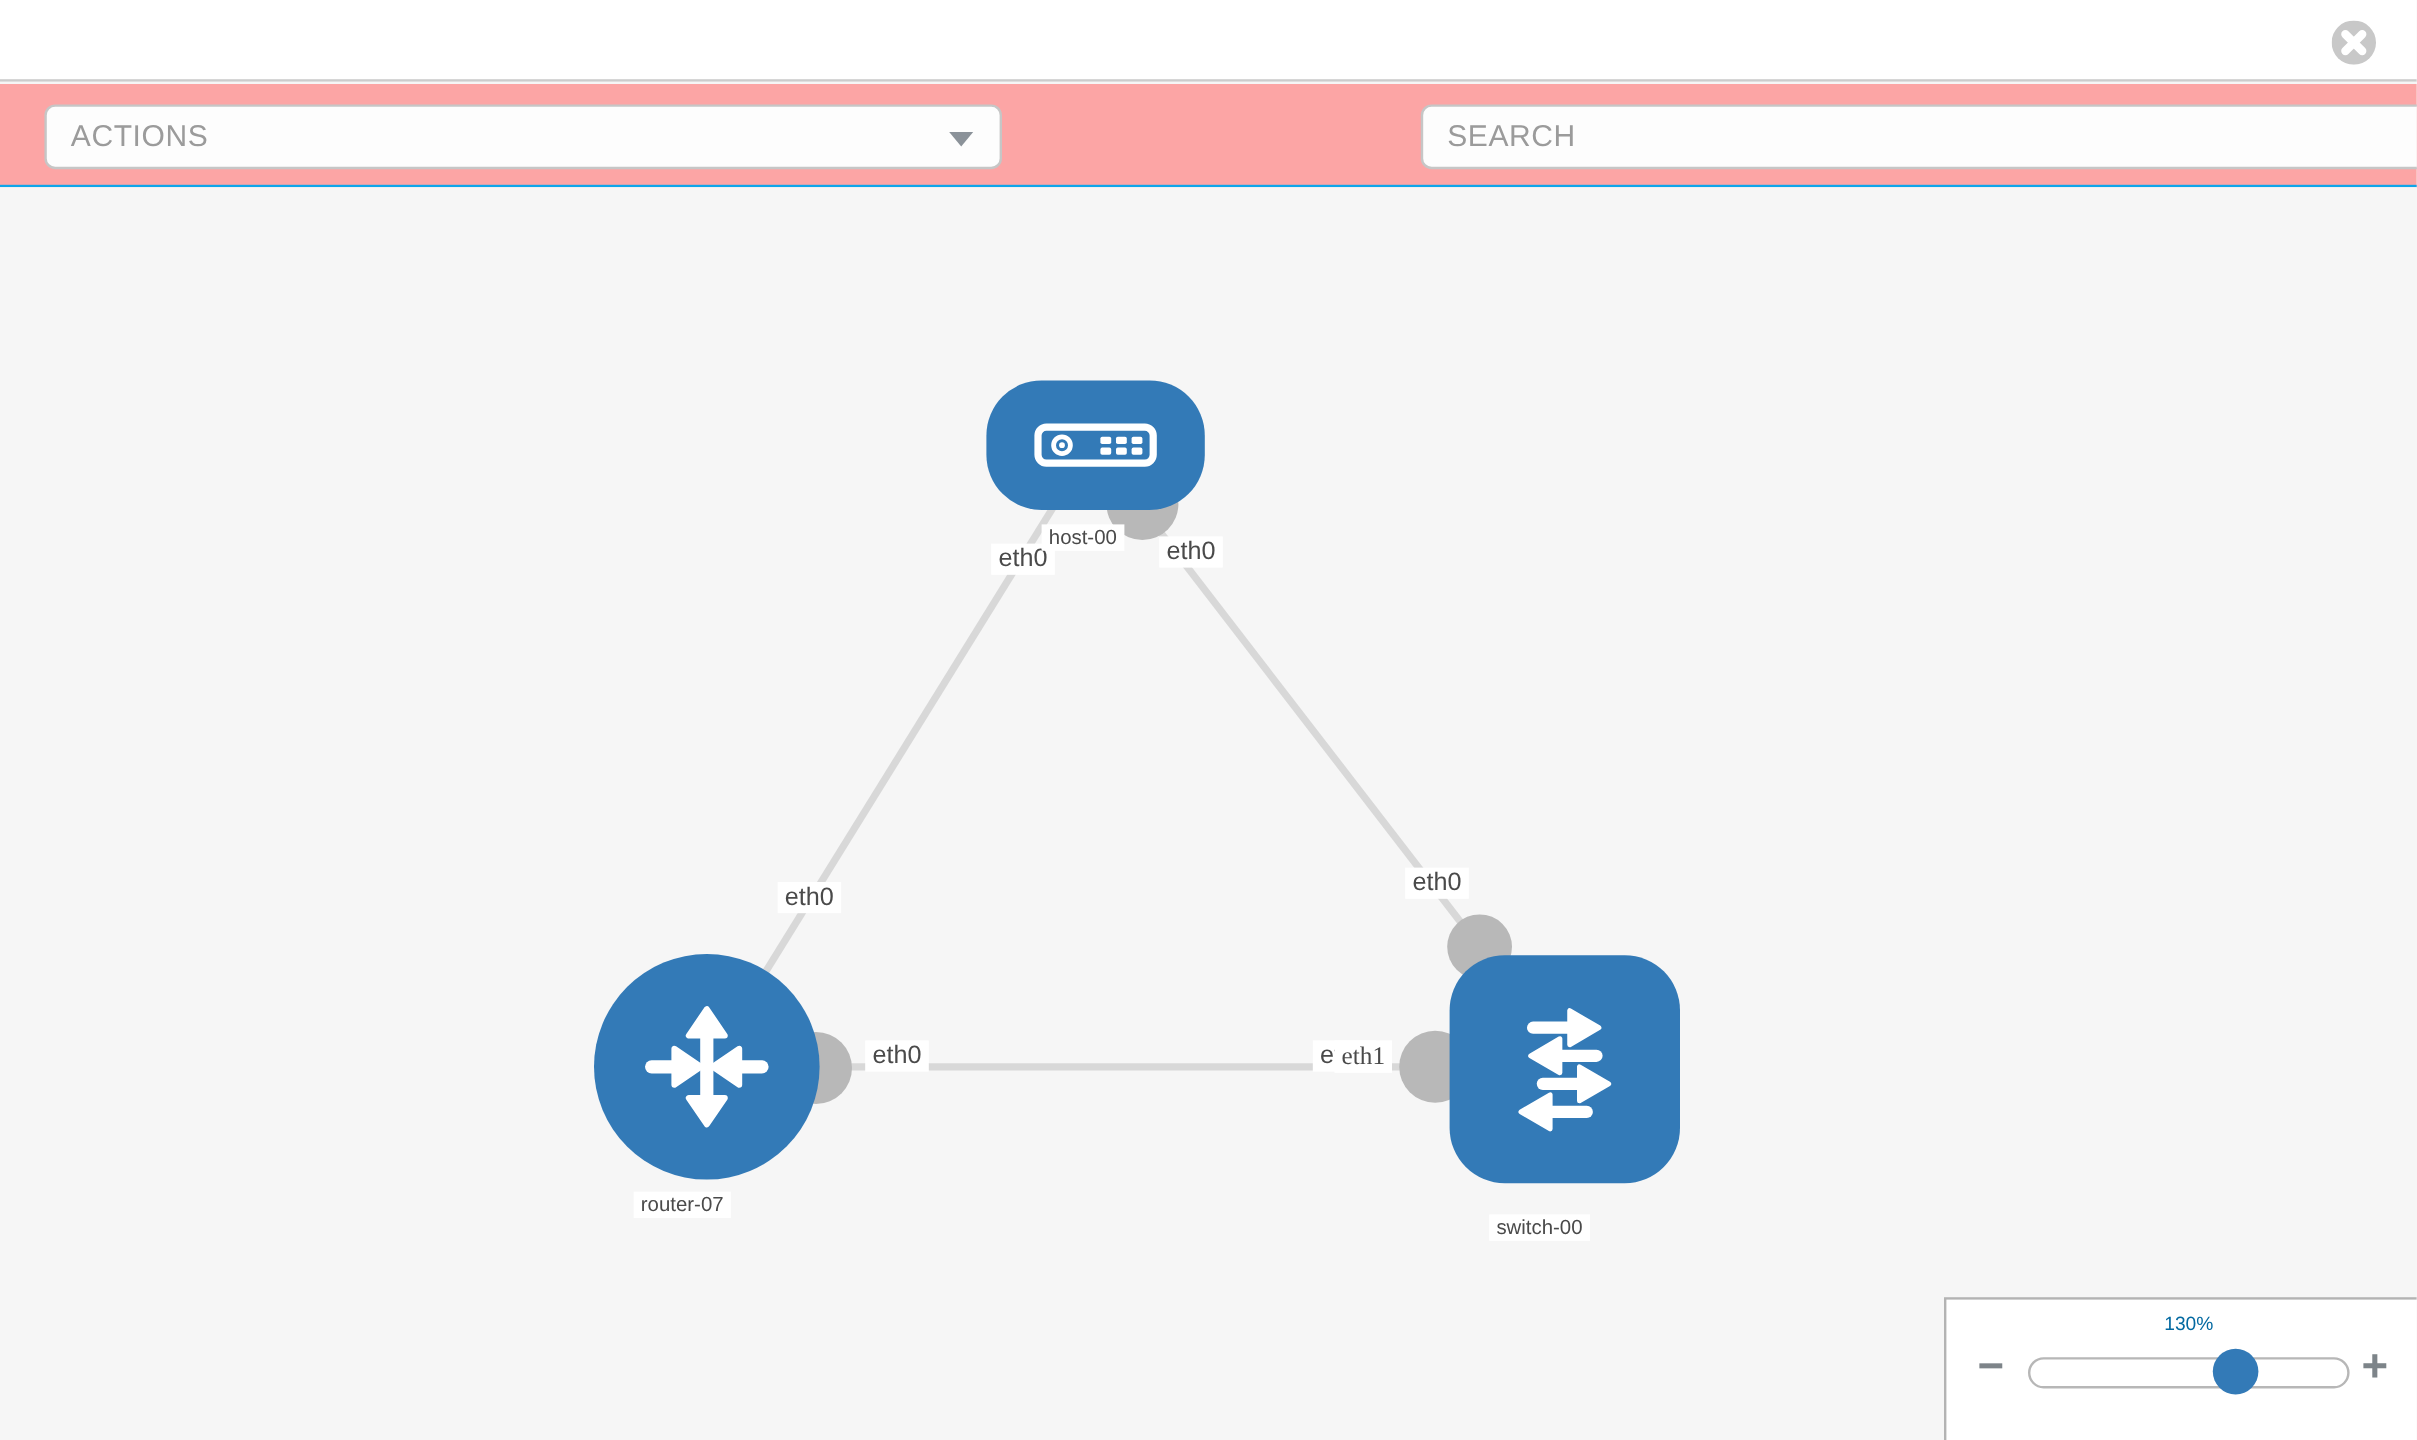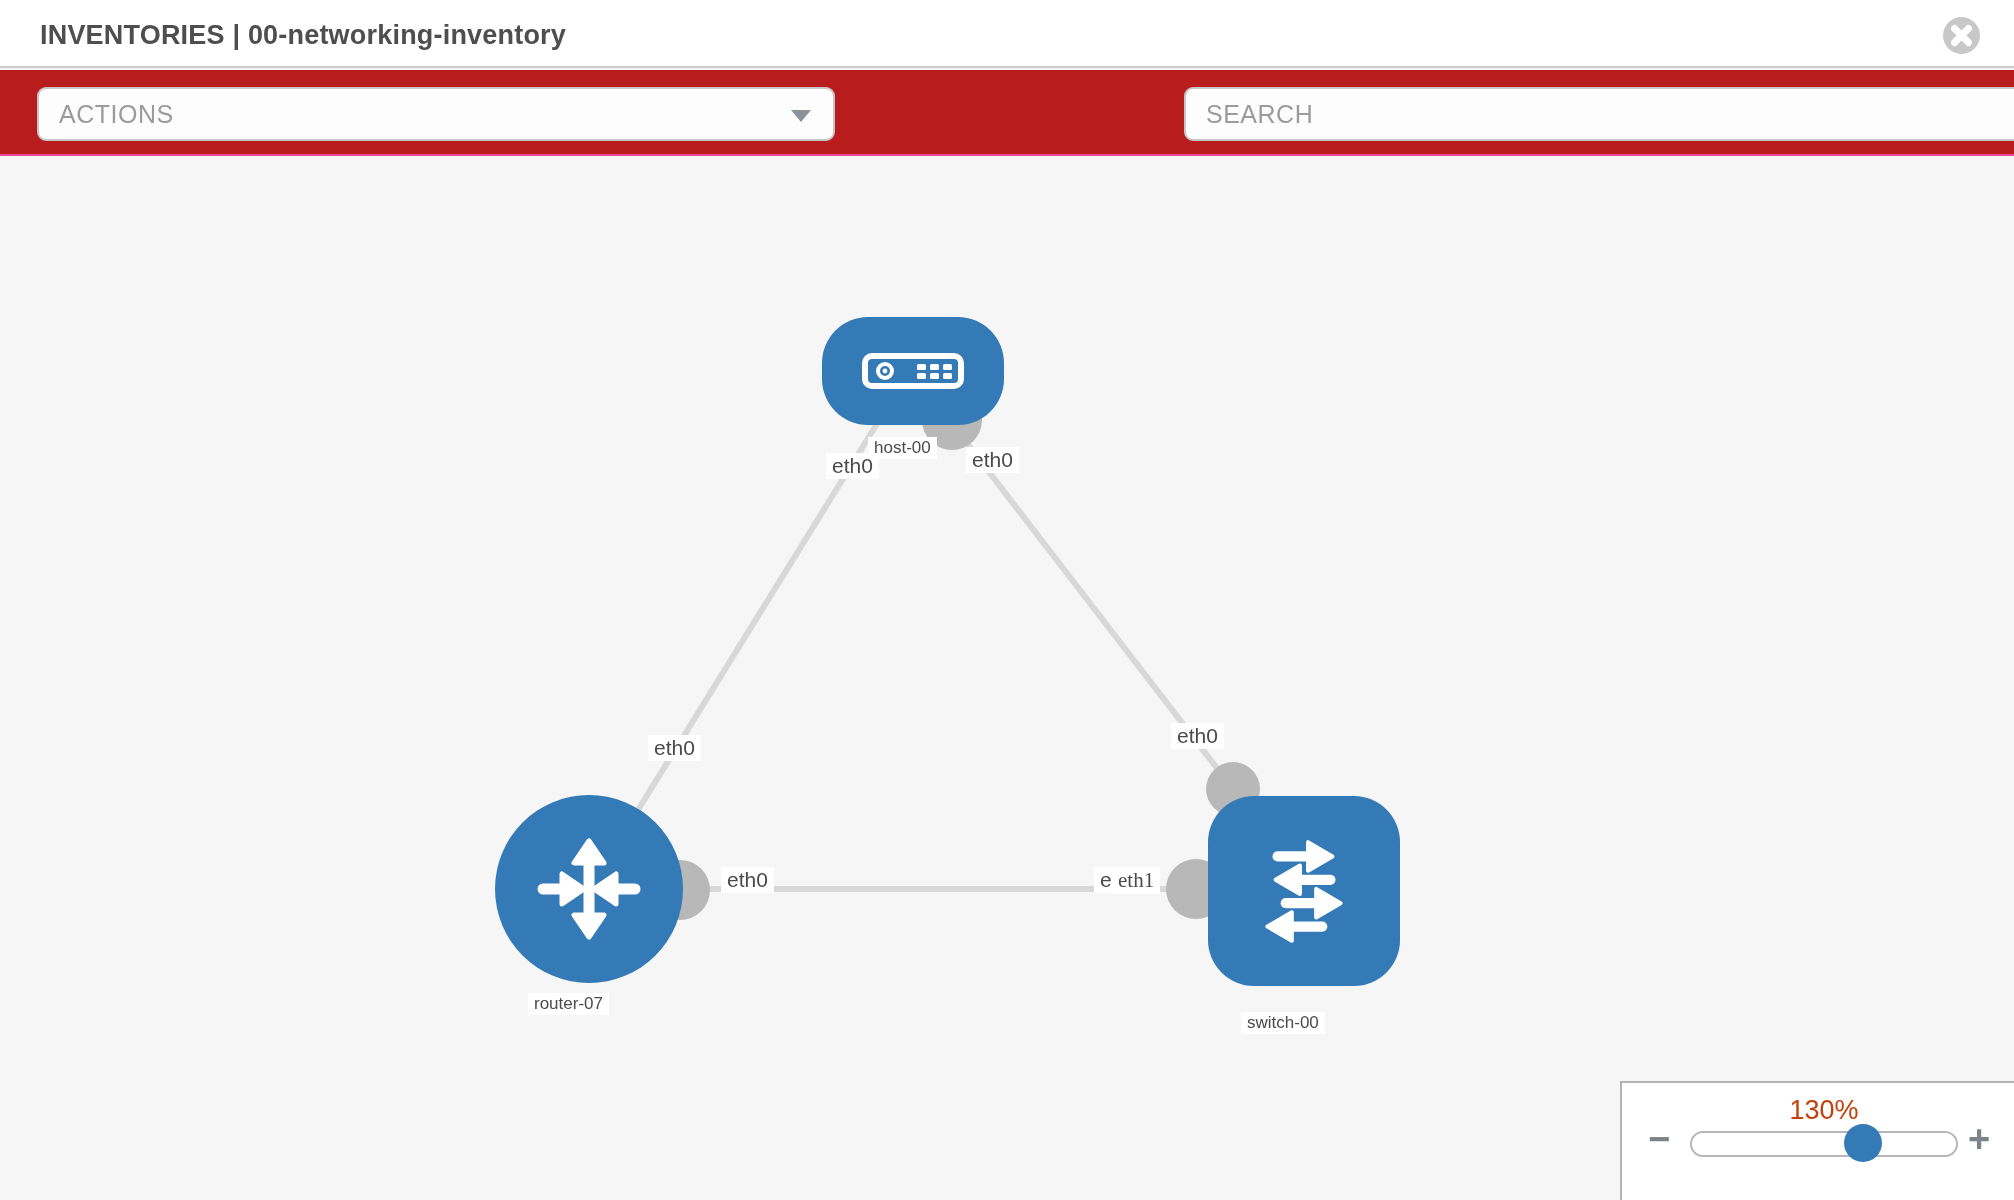--- a/index.html
+++ b/index.html
@@ -16,21 +16,21 @@
   .page-title{
     position:absolute;left:40px;top:20px;
     font-size:27px;font-weight:700;color:#4e4e4e;letter-spacing:.2px;
   }
   .close-btn{
     position:absolute;left:1943px;top:17px;width:37px;height:37px;cursor:pointer;
   }
   
   .toolbar{
     position:absolute;left:0;top:70px;width:2014px;height:86px;
-    background:#b91c1c;border-bottom:2px solid #ec4899;box-sizing:border-box;
+    background:#fca5a5;border-bottom:2px solid #0ea5e9;box-sizing:border-box;
   }
   .select-box{
     position:absolute;top:17px;height:54px;background:#fdfdfd;
     border:2px solid #c6c6c6;border-radius:9px;box-sizing:border-box;
     display:flex;align-items:center;cursor:pointer;
   }
   .select-box .ph{
     margin-left:20px;font-size:25px;color:#9b9b9b;letter-spacing:.5px;
   }
   .select-caret{
@@ -72,21 +72,21 @@
   .eth-router-horiz{left:721px;top:711px;}
   .eth-switch-horiz-back{left:1094px;top:711px;z-index:8;}
   .eth-switch-horiz{left:1112px;top:711px;z-index:9;font-family:Liberation Serif, serif;}
   
   .zoom-panel{
     position:absolute;left:1620px;top:925px;width:400px;height:140px;
     background:#ffffff;border:2px solid #b3b3b3;box-sizing:border-box;z-index:20;
   }
   .zoom-level{
     position:absolute;left:68px;top:12px;width:268px;text-align:center;
-    font-size:27px;color:#c2410c;
+    font-size:16px;color:#0369a1;
   }
   .zoom-minus,.zoom-plus{
     position:absolute;top:36px;font-size:38px;font-weight:700;color:#7d8489;
     cursor:pointer;line-height:40px;
   }
   .zoom-minus{left:26px;}
   .zoom-plus{left:346px;}
   .zoom-track{
     position:absolute;left:68px;top:48px;width:268px;height:26px;
     background:#ffffff;border:2px solid #b7b7b7;border-radius:15px;
@@ -94,21 +94,20 @@
   }
   .zoom-knob{
     position:absolute;left:222px;top:41px;width:38px;height:38px;
     border-radius:50%;background:#337ab7;cursor:grab;z-index:2;
   }
 </style>
 </head>
 <body>
 
 <div class="header">
-  <span class="page-title">INVENTORIES | 00-networking-inventory</span>
   <svg class="close-btn" viewBox="0 0 37 37">
     <circle cx="18.5" cy="18.5" r="18.5" fill="#c8c8c8"></circle>
     <line x1="11.5" y1="11.5" x2="25.5" y2="25.5" stroke="#ffffff" stroke-width="7" stroke-linecap="round"></line>
     <line x1="25.5" y1="11.5" x2="11.5" y2="25.5" stroke="#ffffff" stroke-width="7" stroke-linecap="round"></line>
   </svg>
 </div>
 
 <div class="toolbar">
   <div class="select-box actions-box">
     <span class="ph">ACTIONS</span>

